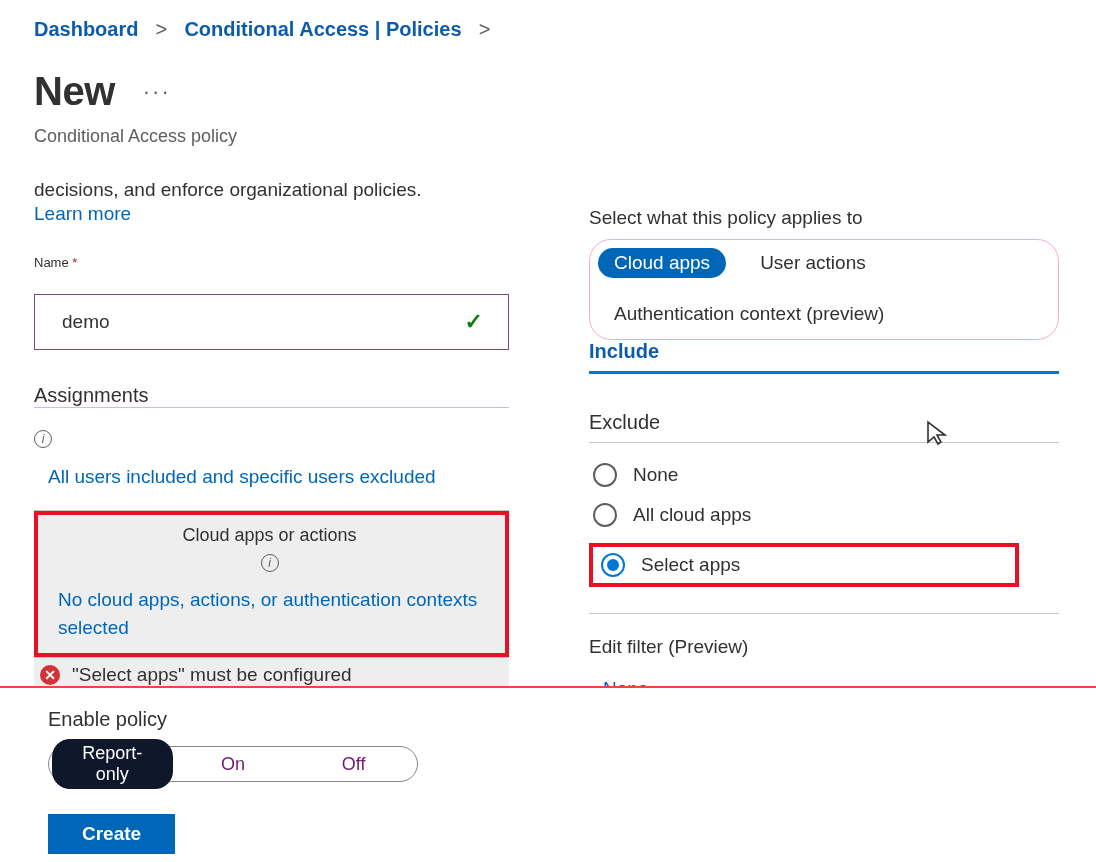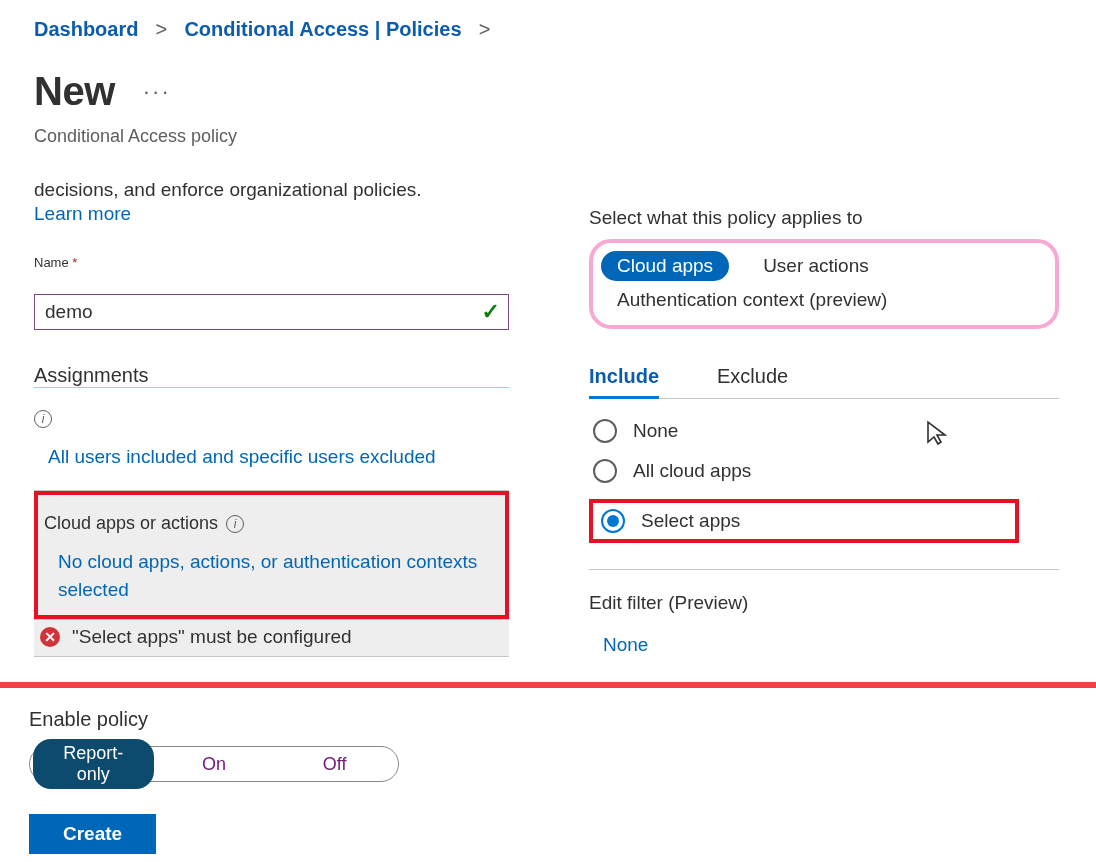--- a/index.html
+++ b/index.html
@@ -31,23 +31,23 @@
   .subtitle { color: #605e5c; font-size: 18px; margin-bottom: 32px; }
   .columns { display: flex; gap: 40px; }
   .left { width: 475px; }
   .right { width: 470px; padding-left: 40px;}
   .desc { font-size: 19px; margin-bottom: 2px; }
   .link { color: #0067b8; cursor: pointer; font-size: 19px; }
   .label { font-size: 13px; margin-top: 30px; margin-bottom: 24px; }
   .required { color: #a4262c; }
   .name-input-wrap {
     border: 1px solid #7a4a7a;
-    height: 36px;
+    height: 56px;
     display: flex; align-items: center;
-    padding: 0 8px;
+    padding: 0 25px;
     width: 475px;
   }
   .name-input {
     flex: 1; border: none; outline: none;
     font-size: 19px; background: transparent;
     color: #323130;
   }
   .checkmark {
     color: #107c10; font-size: 22px; font-weight: bold;
   }
@@ -69,79 +69,79 @@
     cursor: pointer;
   }
   .hr { border-top: 1px solid #c8c6c4; width: 475px; margin-top: 22px; }
   .highlight-box {
     border: 4px solid #e81123;
     background: #eeeeee;
     width: 475px;
     padding: 10px 10px 12px 6px;
     margin-top: 0;
   }
-  .highlight-box .row-label { margin-top: 8px; color: #323130; }
+  .highlight-box .row-label { margin-top: 0; color: #323130; flex-direction: column; }
   .highlight-box .row-value { margin-top: 14px; margin-left: 14px; max-width: 420px; line-height: 1.45; }
   .error-row {
     background: #eeeeee;
     width: 475px;
     padding: 6px 8px 8px 6px;
     display: flex; align-items: center; gap: 12px;
     border-bottom: 1px solid #c8c6c4;
     border-top: 1px solid #c8c6c4;
     font-size: 19px; color: #323130;
   }
   .error-icon {
     width: 20px; height: 20px; border-radius: 50%;
     background: #d13438; color: #fff;
     display: flex; align-items: center; justify-content: center;
     font-size: 14px; font-weight: bold;
   }
   .bottom-bar {
     position: absolute; left: 0; right: 0; bottom: 0;
-    border-top: 6px solid #ef4444;
-    padding: 20px 0 8px 29px;
+    border-top: 2px solid #ef4444;
+    padding: 20px 0 8px 48px;
     background: #fff;
   }
   .enable-label { font-size: 20px; margin-bottom: 12px; }
   .seg-control {
     display: inline-flex; align-items: center;
     border: 1px solid #8a8886; border-radius: 20px; height: 36px;
     padding: 3px; gap: 0; width: 370px; justify-content: space-between;
   }
   .seg-item {
     padding: 4px 20px; font-size: 18px; border-radius: 18px;
     cursor: pointer; color: #701a75;
     flex: 1; text-align: center;
   }
-  .seg-item.active { background: #0c4a6e; color: #fff; }
+  .seg-item.active { background: #0f172a; color: #fff; }
   .seg-item.first.active { border-radius: 18px; }
   .create-btn {
     margin-top: 32px;
     background: #0067b8; color: #fff;
     border: none; font-size: 19px; font-weight: 600;
     padding: 9px 34px; cursor: pointer;
   }
   
   .applies-label { font-size: 19px; margin-top: 28px; margin-bottom: 10px; }
   .pill-group {
-    border: 4px solid #f9a8d4; border-radius: 22px;
+    border: 1px solid #f9a8d4; border-radius: 22px;
     padding: 8px 14px 10px 8px; width: 470px;
-    display: flex; flex-wrap: wrap; gap: 4px 18px;
+    display: flex; flex-wrap: wrap; gap: 21px 18px;
     align-items: center;
   }
   .pill {
     font-size: 19px; padding: 4px 16px; border-radius: 18px;
     cursor: pointer;
   }
   .pill.active { background: #0067b8; color: #fff; }
   .tabs {
-    display: flex; gap: 58px;
+    display: flex; gap: 38px;
     border-bottom: 1px solid #c8c6c4;
-    width: 470px; margin-top: 36px;
+    width: 470px;  flex-direction: column;
   }
   .tab {
     font-size: 20px; padding-bottom: 8px; cursor: pointer;
     color: #323130;
   }
   .tab.active {
     color: #0b5cad; border-bottom: 3px solid #0078d4;
     margin-bottom: -1px; font-weight: 600;
   }
   .radio-group { margin-top: 20px; display: flex; flex-direction: column; gap: 16px; }

